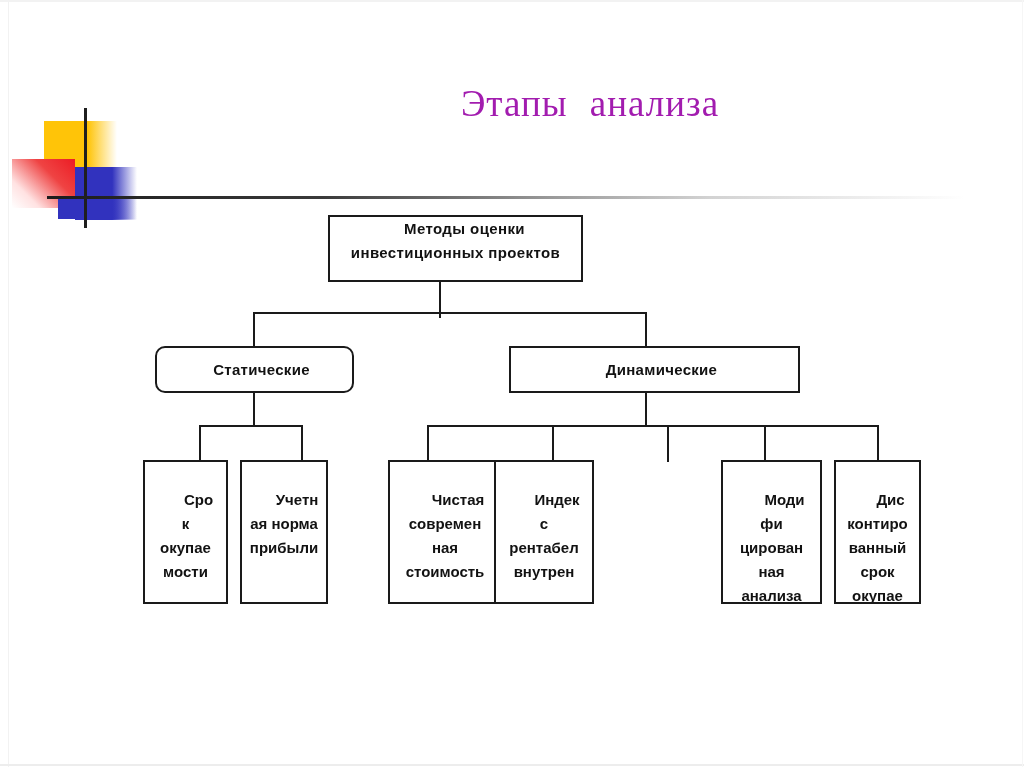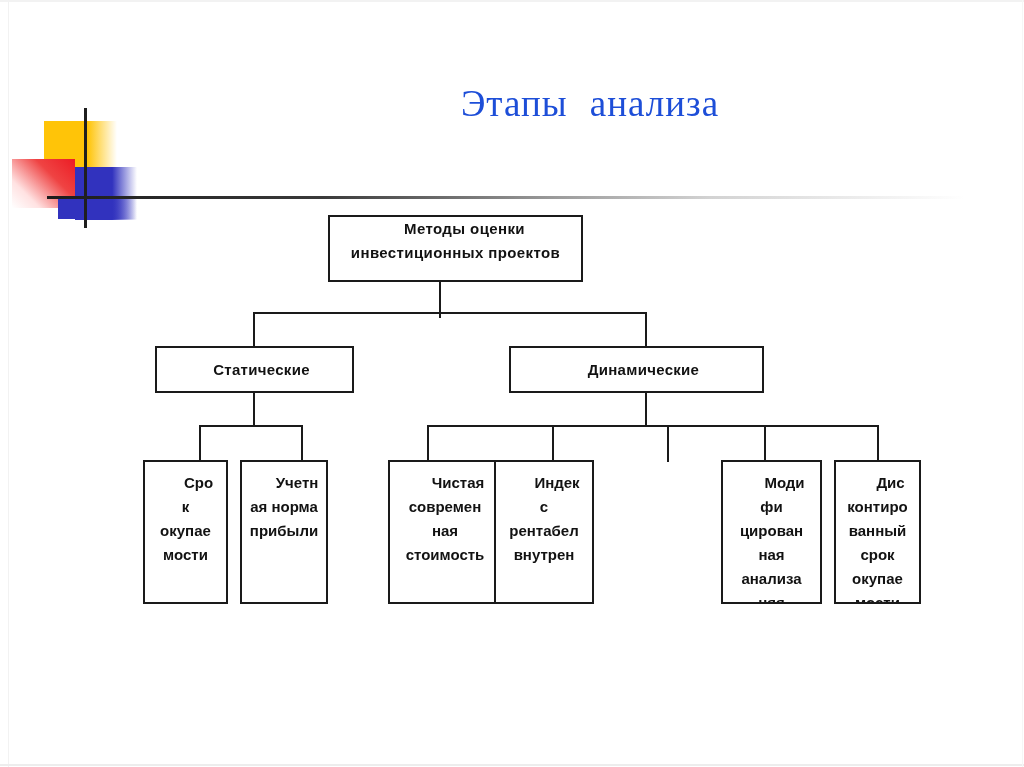--- a/index.html
+++ b/index.html
@@ -25,36 +25,36 @@
   .sq-blue-b{left:58px;top:199px;width:79px;height:20px;
     background:linear-gradient(to right,#3132be 0%,#3132be 62%,rgba(49,50,190,0) 100%);}
   .v-deco{left:84px;top:108px;width:3px;height:120px;background:#1f1f1f;}
   .h-deco{left:47px;top:196px;width:918px;height:3px;
     background:linear-gradient(to right,#1c1c1c 0%,#3a3a3a 30%,#9a9a9a 55%,#d2d2d2 72%,rgba(230,230,230,0) 100%);}
 
   
   .title{
     position:absolute;left:340px;top:82px;width:500px;text-align:center;
     font-family:"Liberation Serif",serif;font-size:37px;font-weight:400;
-    color:#1d4ed8;word-spacing:12px;letter-spacing:1px;white-space:nowrap;
+    color:#a21caf;word-spacing:12px;letter-spacing:1px;white-space:nowrap;
   }
 
   
   .box{
     position:absolute;box-sizing:border-box;border:2px solid #1a1a1a;background:#ffffff;
     color:#121212;font-weight:bold;overflow:hidden;
   }
   .rootbox{left:328px;top:215px;width:255px;height:67px;
     font-size:15px;line-height:24px;text-align:center;letter-spacing:.4px;}
   .branch{display:flex;align-items:center;justify-content:center;
     font-size:15px;letter-spacing:.3px;}
-  .branch-static{left:155px;top:346px;width:199px;height:47px;}
-  .branch-dynamic{left:509px;top:346px;width:255px;height:47px;}
+  .branch-static{left:155px;top:346px;width:199px;height:47px;border-radius:10px;}
+  .branch-dynamic{left:509px;top:346px;width:291px;height:47px;}
   .branch .pad{padding-left:14px;}
-  .leaf{top:460px;height:144px;font-size:15px;line-height:24px;padding-top:9px;text-align:center;}
+  .leaf{top:460px;height:144px;font-size:15px;line-height:24px;padding-top:26px;text-align:center;}
   .leaf-1{left:143px;width:85px;}
   .leaf-2{left:240px;width:88px;}
   .leaf-3{left:388px;width:114px;}
   .leaf-4{left:494px;width:100px;}
   .leaf-5{left:607px;width:103px;}
   .leaf-6{left:721px;width:101px;}
   .leaf-7{left:834px;width:87px;}
   .bl{white-space:nowrap;}
   .bl.first{margin-left:26px;}
   .rootbox .bl.first{margin-left:18px;}

